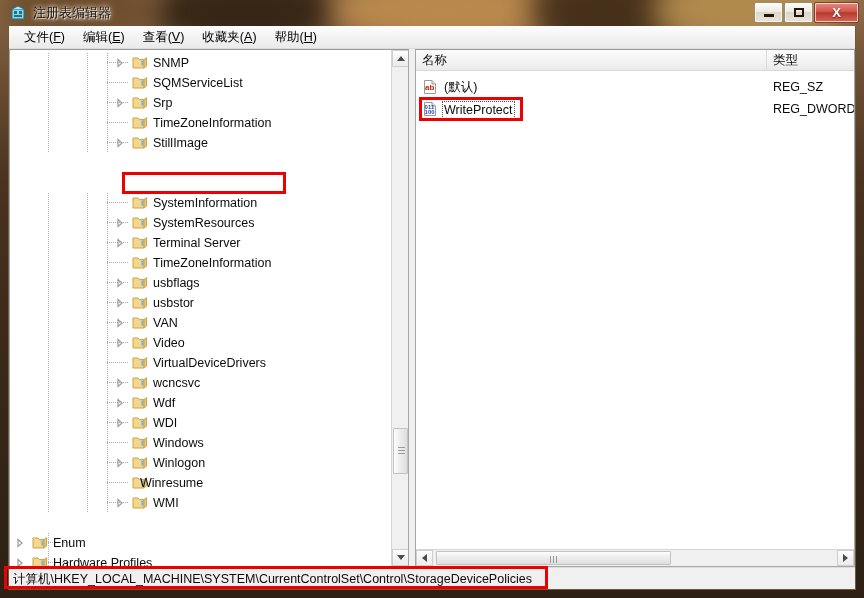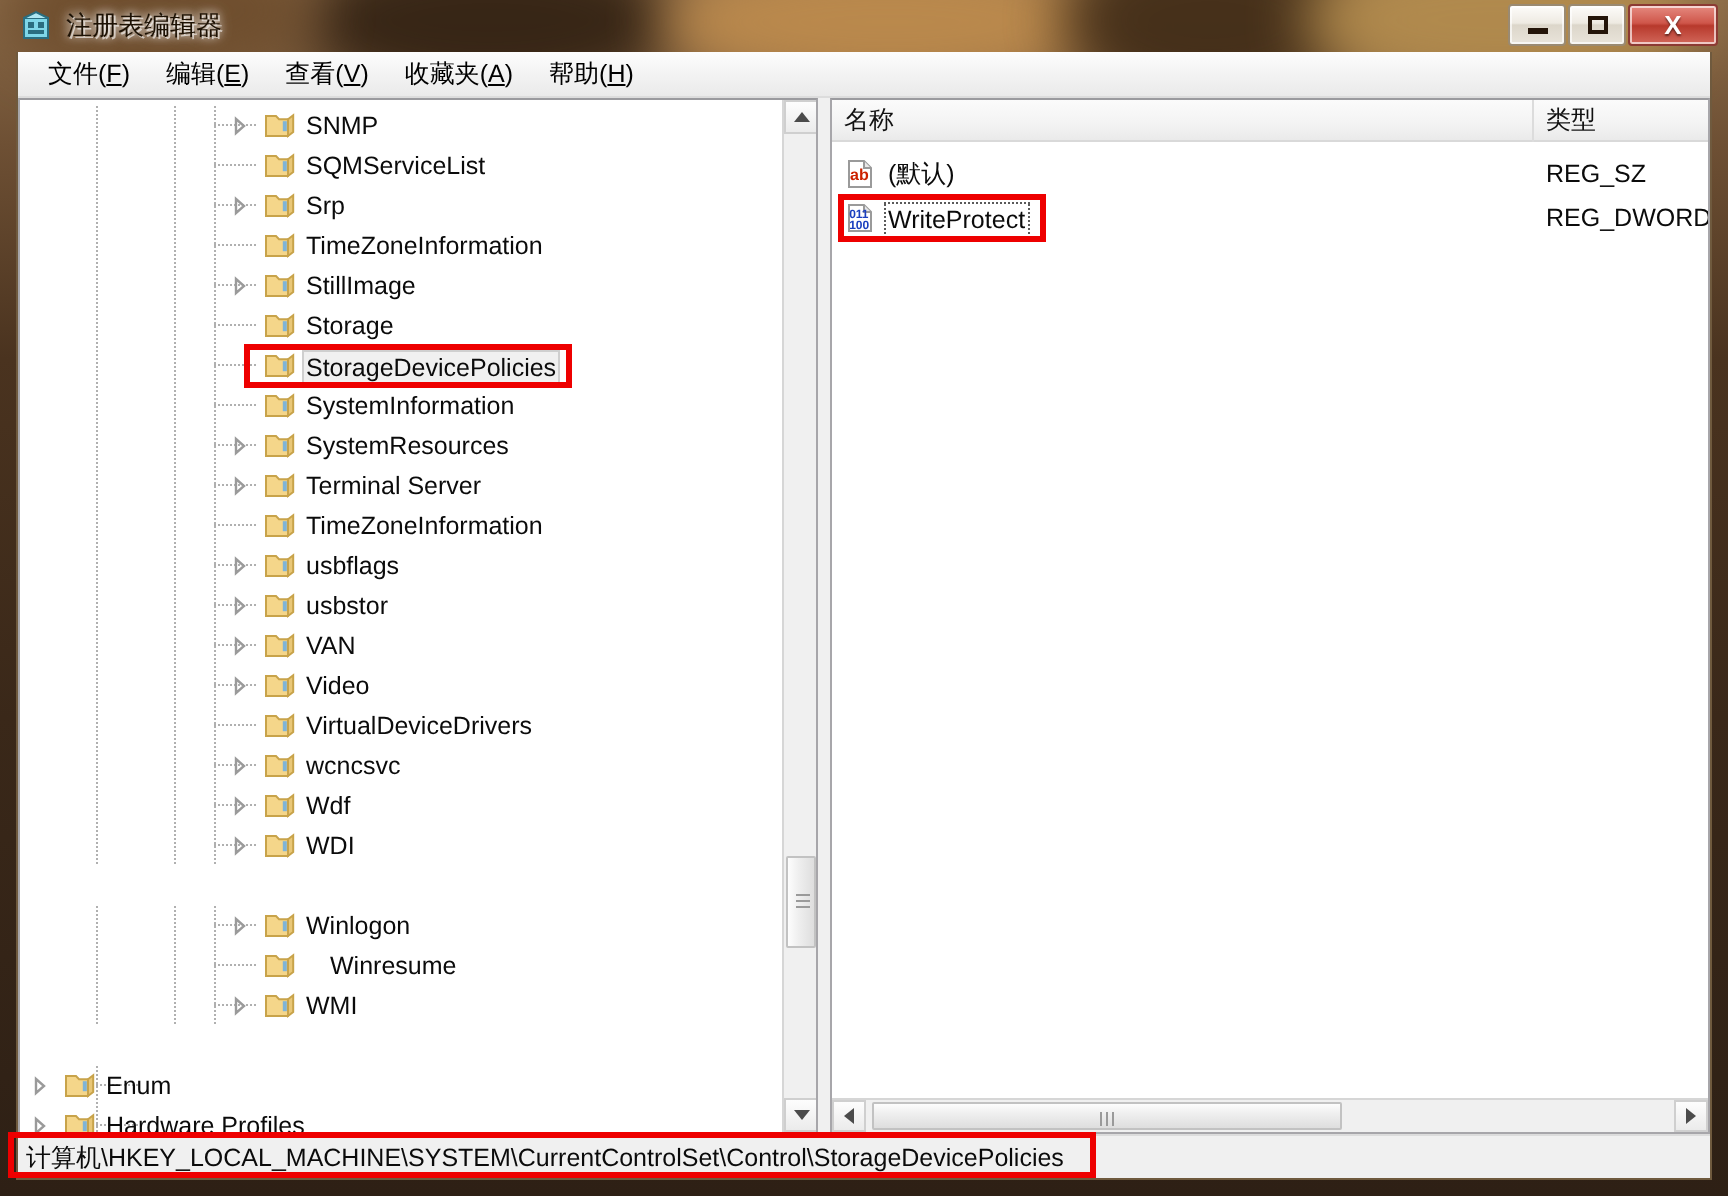--- a/index.html
+++ b/index.html
@@ -363,44 +363,20 @@
                   <path d="M3 1.5 L7 5 L3 8.5 Z" fill="none" stroke="#9a9a9a" stroke-width="1.2"></path>
                 </svg>
               </div>
               <div class="folder" style="left: 122px;"><svg width="16" height="15" viewBox="0 0 16 15">
                   <path d="M1 3 H6 L7.5 4.6 H12 V13 H1 Z" fill="#f5d68a" stroke="#c8a34a" stroke-width="1"></path>
                   <path d="M12 4.6 L14.6 2.6 V11 L12 13 Z" fill="#e9c777" stroke="#c8a34a" stroke-width="1"></path>
                   <rect x="9.4" y="5.6" width="2" height="5" fill="#7fb4d6"></rect>
                 </svg></div>
               <div class="tree-label" style="left: 141px;">StillImage</div>
             </div>
-            <div class="tree-row" style="top: 103px;">
-              <div class="guide" style="left: 38px;"></div>
-              <div class="guide" style="left: 77px;"></div>
-              <div class="guide" style="left: 97px;"></div>
-              <div class="guide-h" style="left: 97px; width: 22px;"></div>
-              <div class="folder" style="left: 122px;"><svg width="16" height="15" viewBox="0 0 16 15">
-                  <path d="M1 3 H6 L7.5 4.6 H12 V13 H1 Z" fill="#f5d68a" stroke="#c8a34a" stroke-width="1"></path>
-                  <path d="M12 4.6 L14.6 2.6 V11 L12 13 Z" fill="#e9c777" stroke="#c8a34a" stroke-width="1"></path>
-                  <rect x="9.4" y="5.6" width="2" height="5" fill="#7fb4d6"></rect>
-                </svg></div>
-              <div class="tree-label" style="left: 141px;">Storage</div>
-            </div>
-            <div class="tree-row selected" style="top: 123px;">
-              <div class="guide" style="left: 38px;"></div>
-              <div class="guide" style="left: 77px;"></div>
-              <div class="guide" style="left: 97px;"></div>
-              <div class="guide-h" style="left: 97px; width: 22px;"></div>
-              <div class="folder" style="left: 122px;"><svg width="16" height="15" viewBox="0 0 16 15">
-                  <path d="M1 3 H6 L7.5 4.6 H12 V13 H1 Z" fill="#f5d68a" stroke="#c8a34a" stroke-width="1"></path>
-                  <path d="M12 4.6 L14.6 2.6 V11 L12 13 Z" fill="#e9c777" stroke="#c8a34a" stroke-width="1"></path>
-                  <rect x="9.4" y="5.6" width="2" height="5" fill="#7fb4d6"></rect>
-                </svg></div>
-              <div class="tree-label" style="left: 141px;">StorageDevicePolicies</div>
-            </div>
             <div class="tree-row" style="top: 143px;">
               <div class="guide" style="left: 38px;"></div>
               <div class="guide" style="left: 77px;"></div>
               <div class="guide" style="left: 97px;"></div>
               <div class="guide-h" style="left: 97px; width: 22px;"></div>
               <div class="folder" style="left: 122px;"><svg width="16" height="15" viewBox="0 0 16 15">
                   <path d="M1 3 H6 L7.5 4.6 H12 V13 H1 Z" fill="#f5d68a" stroke="#c8a34a" stroke-width="1"></path>
                   <path d="M12 4.6 L14.6 2.6 V11 L12 13 Z" fill="#e9c777" stroke="#c8a34a" stroke-width="1"></path>
                   <rect x="9.4" y="5.6" width="2" height="5" fill="#7fb4d6"></rect>
                 </svg></div>
@@ -576,20 +552,32 @@
                   <path d="M3 1.5 L7 5 L3 8.5 Z" fill="none" stroke="#9a9a9a" stroke-width="1.2"></path>
                 </svg>
               </div>
               <div class="folder" style="left: 122px;"><svg width="16" height="15" viewBox="0 0 16 15">
                   <path d="M1 3 H6 L7.5 4.6 H12 V13 H1 Z" fill="#f5d68a" stroke="#c8a34a" stroke-width="1"></path>
                   <path d="M12 4.6 L14.6 2.6 V11 L12 13 Z" fill="#e9c777" stroke="#c8a34a" stroke-width="1"></path>
                   <rect x="9.4" y="5.6" width="2" height="5" fill="#7fb4d6"></rect>
                 </svg></div>
               <div class="tree-label" style="left: 141px;">WDI</div>
             </div>
+            <div class="tree-row" style="top: 383px;">
+              <div class="guide" style="left: 38px;"></div>
+              <div class="guide" style="left: 77px;"></div>
+              <div class="guide" style="left: 97px;"></div>
+              <div class="guide-h" style="left: 97px; width: 22px;"></div>
+              <div class="folder" style="left: 122px;"><svg width="16" height="15" viewBox="0 0 16 15">
+                  <path d="M1 3 H6 L7.5 4.6 H12 V13 H1 Z" fill="#f5d68a" stroke="#c8a34a" stroke-width="1"></path>
+                  <path d="M12 4.6 L14.6 2.6 V11 L12 13 Z" fill="#e9c777" stroke="#c8a34a" stroke-width="1"></path>
+                  <rect x="9.4" y="5.6" width="2" height="5" fill="#7fb4d6"></rect>
+                </svg></div>
+              <div class="tree-label" style="left: 141px;">Windows</div>
+            </div>
             <div class="tree-row" style="top: 403px;">
               <div class="guide" style="left: 38px;"></div>
               <div class="guide" style="left: 77px;"></div>
               <div class="guide" style="left: 97px;"></div>
               <div class="guide-h" style="left: 97px; width: 22px;"></div>
               <div class="tw" style="left: 105px;">
                 <svg width="10" height="10" viewBox="0 0 10 10">
                   <path d="M3 1.5 L7 5 L3 8.5 Z" fill="none" stroke="#9a9a9a" stroke-width="1.2"></path>
                 </svg>
               </div>
@@ -603,21 +591,21 @@
             <div class="tree-row" style="top: 423px;">
               <div class="guide" style="left: 38px;"></div>
               <div class="guide" style="left: 77px;"></div>
               <div class="guide" style="left: 97px;"></div>
               <div class="guide-h" style="left: 97px; width: 22px;"></div>
               <div class="folder" style="left: 122px;"><svg width="16" height="15" viewBox="0 0 16 15">
                   <path d="M1 3 H6 L7.5 4.6 H12 V13 H1 Z" fill="#f5d68a" stroke="#c8a34a" stroke-width="1"></path>
                   <path d="M12 4.6 L14.6 2.6 V11 L12 13 Z" fill="#e9c777" stroke="#c8a34a" stroke-width="1"></path>
                   <rect x="9.4" y="5.6" width="2" height="5" fill="#7fb4d6"></rect>
                 </svg></div>
-              <div class="tree-label" style="left: 153px;">Winresume</div>
+              <div class="tree-label" style="left: 128px;">Winresume</div>
             </div>
             <div class="tree-row" style="top: 443px;">
               <div class="guide" style="left: 38px;"></div>
               <div class="guide" style="left: 77px;"></div>
               <div class="guide" style="left: 97px;"></div>
               <div class="guide-h" style="left: 97px; width: 22px;"></div>
               <div class="tw" style="left: 105px;">
                 <svg width="10" height="10" viewBox="0 0 10 10">
                   <path d="M3 1.5 L7 5 L3 8.5 Z" fill="none" stroke="#9a9a9a" stroke-width="1.2"></path>
                 </svg>

